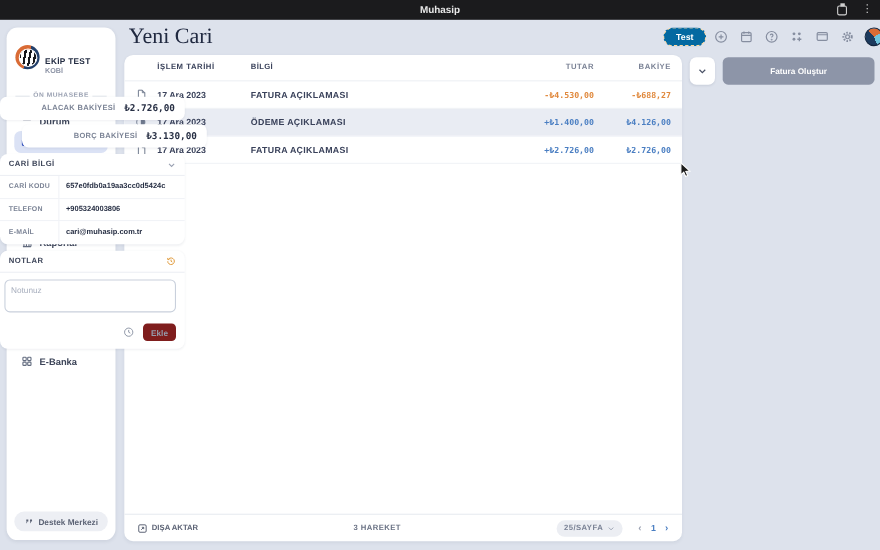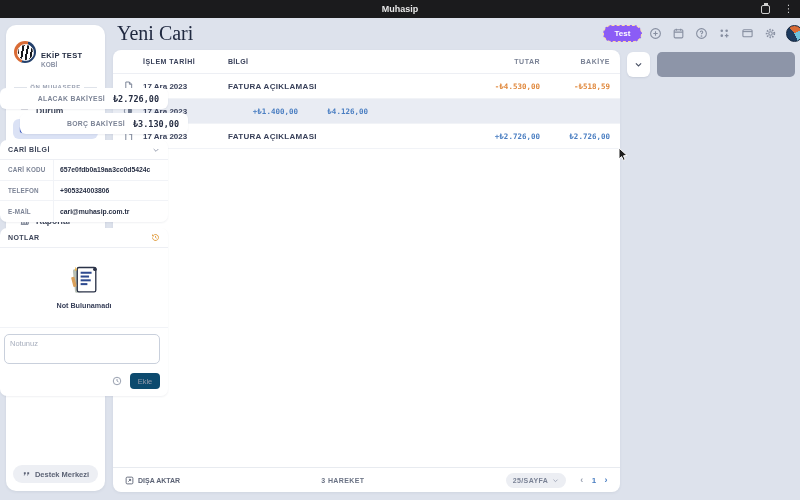--- a/index.html
+++ b/index.html
@@ -37,21 +37,21 @@
     border-radius:6px; margin:1.5px 0; color:#3d4559; font-size:8.5px; font-weight:bold; cursor:pointer; }
   .side-item svg { flex:none; stroke:#646d80; }
   .side-item.active { background:#dbe2f5; color:#3a57c2; }
   .side-item.active svg { stroke:#3a57c2; }
   .support-btn { margin-top:auto; height:18px; background:#edeff4; border:none; border-radius:9px;
     display:flex; align-items:center; justify-content:center; gap:4px; color:#5c6375;
     font-size:7.5px; font-weight:bold; font-family:inherit; cursor:pointer; }
   
   .page-title { position:absolute; left:117px; top:22px; font-family:"Liberation Serif", serif;
     font-size:20px; font-weight:500; color:#202940; }
-  .test-pill { position:absolute; left:603px; top:25px; width:39px; height:17px; background:#8b5cf6;
+  .test-pill { position:absolute; left:603px; top:25px; width:39px; height:17px; background:#0369a1;
     border:1px dashed #ffd9a0; border-radius:9px; color:#fff; font-size:8px; font-weight:bold;
     display:flex; align-items:center; justify-content:center; cursor:pointer; }
   .top-icons { position:absolute; left:648px; top:24px; height:19px; display:flex; align-items:center; gap:9px; }
   .ti { width:14px; height:14px; display:flex; align-items:center; justify-content:center; cursor:pointer; }
   .avatar { width:17px; height:17px; border-radius:50%;
     background:conic-gradient(from 320deg,#d96b35 0 28%,#6ec3dd 28% 55%,#1c3a5e 55% 100%);
     border:1px solid #12243c; cursor:pointer; }
   
   .main-card { position:absolute; left:113px; top:50px; width:507px; height:442px; background:#fff;
     border-radius:8px; box-shadow:0 1px 3px rgba(40,50,80,.07); display:flex; flex-direction:column; overflow:hidden; }
@@ -103,22 +103,22 @@
   .info-val { flex:1; display:flex; align-items:center; padding-left:6px; font-size:6.8px;
     font-weight:bold; color:#272f44; overflow:hidden; white-space:nowrap; }
   .notes-body { height:80px; border-bottom:1px solid #f1f3f7; display:flex; flex-direction:column;
     align-items:center; justify-content:center; gap:4px; }
   .notes-empty { font-size:7.2px; font-weight:bold; color:#39415a; }
   .note-input-wrap { padding:6px 8px 3px 4px; }
   .note-input { width:100%; height:30px; border:1px solid #c9d0dc; border-radius:5px; resize:none;
     font-family:inherit; font-size:7.5px; padding:4px 5px; color:#39415a; outline:none; }
   .note-input::placeholder { color:#a7aebd; }
   .notes-foot { display:flex; align-items:center; justify-content:flex-end; gap:8px; padding:2px 8px 7px 8px; }
-  .ekle-btn { width:30px; height:16px; background:#0c4a6e; border:none; border-radius:4px;
-    color:#959cad; font-size:7.5px; font-weight:normal; font-family:inherit; cursor:pointer; }
+  .ekle-btn { width:30px; height:16px; background:#7f1d1d; border:none; border-radius:4px;
+    color:#959cad; font-size:7.5px; font-weight:bold; font-family:inherit; cursor:pointer; }
   .cursor { position:absolute; left:618px; top:147px; pointer-events:none; z-index:50; }
 </style>
 </head>
 <body>
 
 <div class="titlebar">
   <span class="titlebar-title">Muhasip</span>
   <div class="titlebar-right">
     <span class="tb-icon">
         <span class="tb-rect"></span>
@@ -280,30 +280,31 @@
   <div class="trow">
     <span class="c-icon">
         <svg width="9" height="11" viewBox="0 0 20 24" fill="none" stroke="#707a8e" stroke-width="2">
           <path d="M4 2h8l5 5v15H4z"></path>
           <path d="M12 2v5h5"></path>
         </svg>
       </span>
     <span class="c-date">17 Ara 2023</span>
     <span class="c-info">FATURA AÇIKLAMASI</span>
     <span class="c-amt amt neg">-₺4.530,00</span>
-    <span class="c-bal amt neg">-₺518,59</span>
+    <span class="c-bal amt neg">-₺688,27</span>
   </div>
   <div class="trow hl">
     <span class="c-icon">
         <svg width="10" height="10" viewBox="0 0 24 24">
           <circle cx="12" cy="12" r="9" fill="none" stroke="#707a8e" stroke-width="2"></circle>
           <path d="M12 3a9 9 0 0 1 0 18z" fill="#707a8e"></path>
         </svg>
       </span>
     <span class="c-date">17 Ara 2023</span>
+    <span class="c-info">ÖDEME AÇIKLAMASI</span>
     <span class="c-amt amt pos">+₺1.400,00</span>
     <span class="c-bal amt pos">₺4.126,00</span>
   </div>
   <div class="trow">
     <span class="c-icon">
         <svg width="9" height="11" viewBox="0 0 20 24" fill="none" stroke="#707a8e" stroke-width="2">
           <path d="M4 2h8l5 5v15H4z"></path>
           <path d="M12 2v5h5"></path>
         </svg>
       </span>
@@ -336,20 +337,21 @@
   </div>
 </div>
 
 <div class="rp actions-row" style="position:absolute; top:52px;">
   <button class="dd-btn">
     <svg width="9" height="9" viewBox="0 0 24 24" fill="none" stroke="#4a5266" stroke-width="3">
         <path d="M5 9l7 7 7-7"></path>
       </svg>
   </button>
   <div class="seg-group">
+    <button class="seg-btn">Fatura Oluştur</button>
   </div>
 </div>
 
 <div class="rp bal-row" style="top:88px;">
   <span class="bal-label">ALACAK BAKİYESİ</span>
   <span class="bal-val">₺2.726,00</span>
 </div>
 <div class="rp bal-row" style="top:113px;margin-left:20px;">
   <span class="bal-label">BORÇ BAKİYESİ</span>
   <span class="bal-val">₺3.130,00</span>
@@ -377,34 +379,20 @@
 </div>
 
 <div class="rp card" style="top:228px;">
   <div class="card-head">
     <span>NOTLAR</span>
     <svg width="9" height="9" viewBox="0 0 24 24" fill="none" stroke="#e09a3a" stroke-width="2.4">
         <path d="M4 12a8 8 0 1 0 2.3-5.6M4 4v4h4"></path>
         <path d="M12 8v4l3 2"></path>
       </svg>
   </div>
-  <div class="notes-body">
-    <svg width="34" height="32" viewBox="0 0 40 38">
-      <rect x="8" y="4" width="22" height="28" rx="2" fill="#b8c0b6" transform="rotate(-6 19 18)"></rect>
-      <rect x="12" y="3" width="22" height="29" rx="2" fill="#fff" stroke="#2b3348" stroke-width="1.6"></rect>
-      <rect x="16" y="8" width="13" height="2.4" fill="#2e4a8f"></rect>
-      <rect x="16" y="12.5" width="10" height="2.4" fill="#2e4a8f"></rect>
-      <rect x="16" y="17" width="12" height="2.4" fill="#2e4a8f"></rect>
-      <rect x="16" y="21.5" width="8" height="2.4" fill="#2e4a8f"></rect>
-      <circle cx="33" cy="5" r="2.2" fill="#2b3348"></circle>
-      <rect x="6" y="14" width="4" height="12" rx="1" fill="#d9a05b" transform="rotate(-14 8 20)"></rect>
-      <path d="M10 2l2 4-3 1z" fill="#e8b34c"></path>
-    </svg>
-    <span class="notes-empty">Not Bulunamadı</span>
-  </div>
   <div class="note-input-wrap">
     <textarea class="note-input" placeholder="Notunuz" style=""></textarea>
   </div>
   <div class="notes-foot">
     <svg width="10" height="10" viewBox="0 0 24 24" fill="none" stroke="#868ea0" stroke-width="2">
         <circle cx="12" cy="12" r="9"></circle>
         <path d="M12 7v5l3.5 2"></path>
       </svg>
     <button class="ekle-btn">Ekle</button>
   </div>

